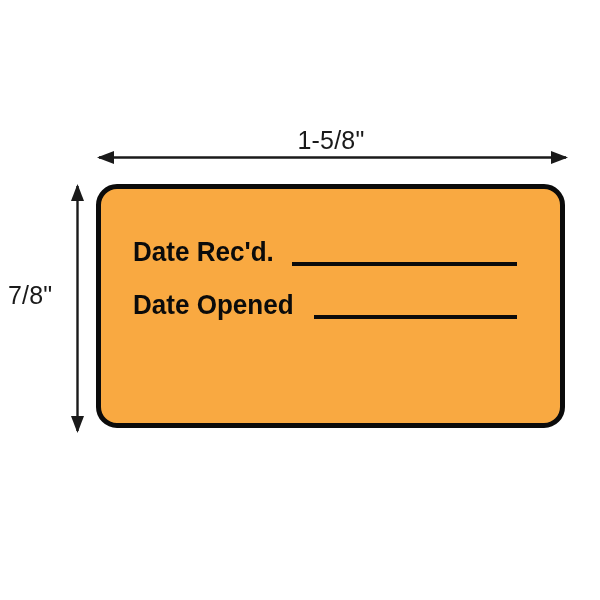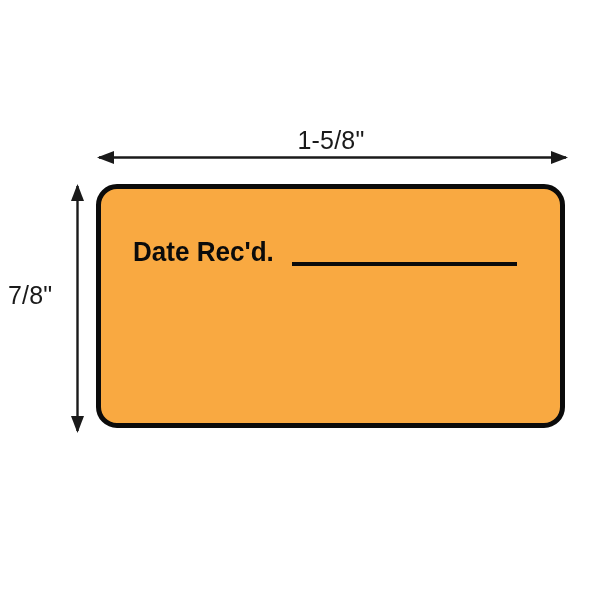--- a/index.html
+++ b/index.html
@@ -124,18 +124,22 @@
   </svg>
 
   <div id="label-card">
     <div id="label-fields">
 
       <div class="field-row">
         <span class="field-label">Date Rec'd.</span>
         <span class="field-rule"></span>
       </div>
 
+      <div class="field-row">
+        <span class="field-label">Date Opened</span>
+        <span class="field-rule"></span>
+      </div>
 
 
     </div>
   </div>
 
 </div>
 
 </body></html>

